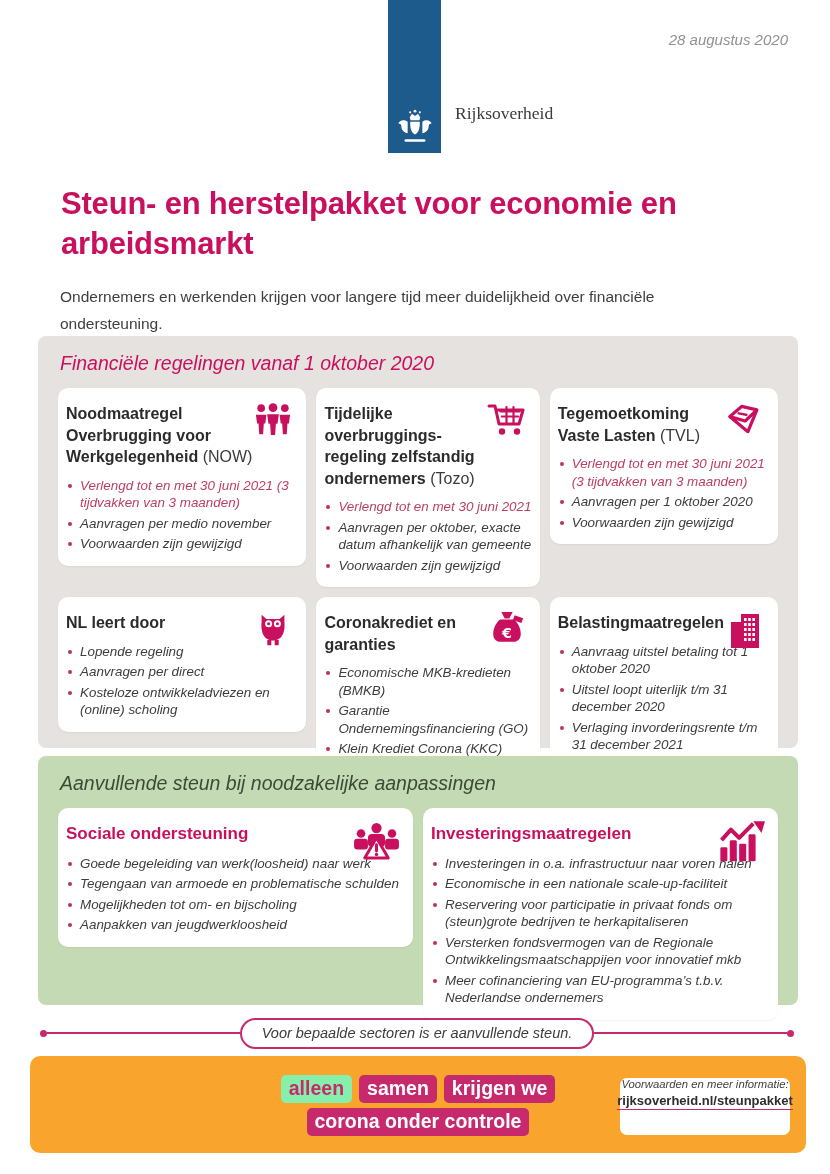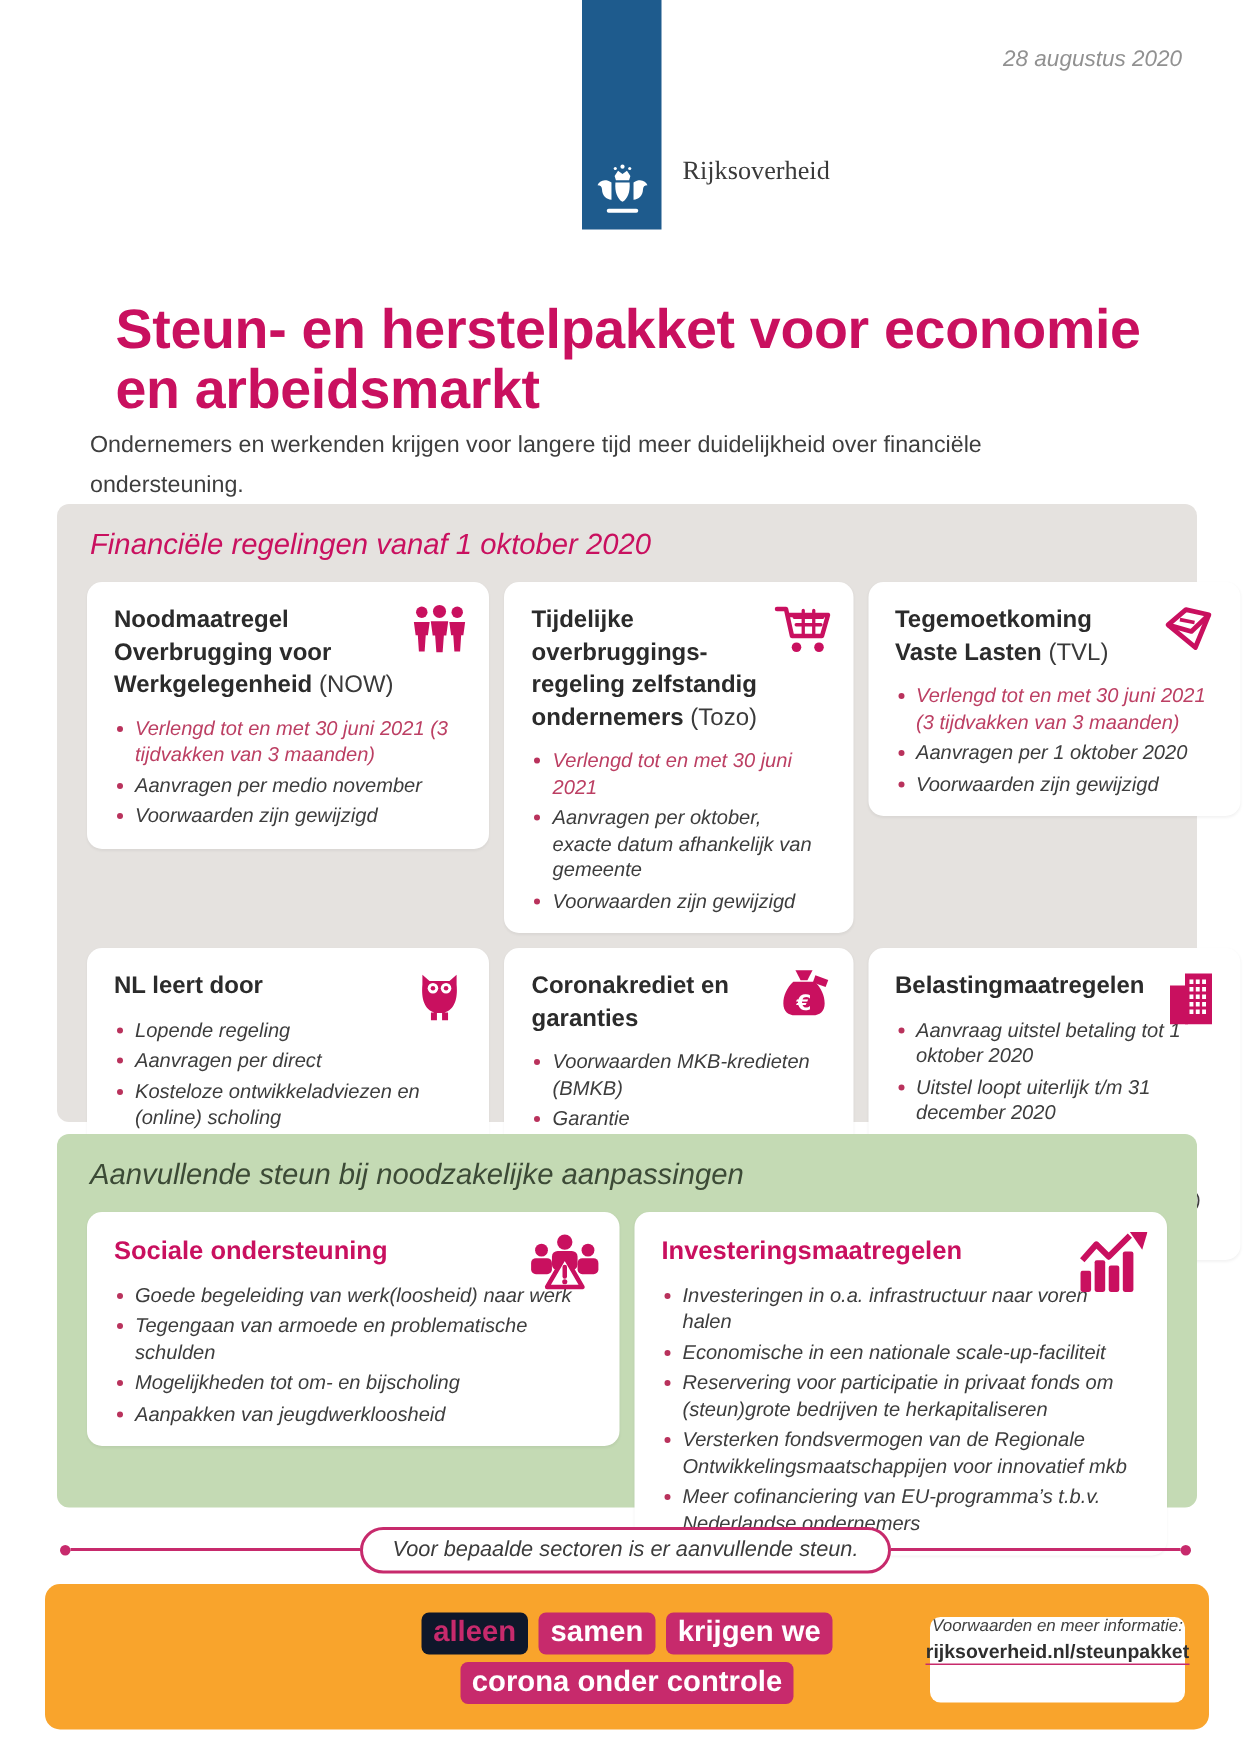--- a/index.html
+++ b/index.html
@@ -13,35 +13,35 @@
         font-family:"Liberation Sans","DejaVu Sans",sans-serif;color:var(--ink);}
 
   .date{position:absolute;top:31px;right:42px;font-size:15px;font-style:italic;color:#919191;}
 
   .blue-banner{position:absolute;left:388px;top:0;width:53px;height:153px;background:var(--blue);
                display:flex;align-items:flex-end;justify-content:center;padding-bottom:9px;}
   .emblem svg{width:42px;height:36px;display:block;}
   .wordmark{position:absolute;left:455px;top:103px;font-family:"Liberation Serif","DejaVu Serif",serif;
             font-size:17.5px;color:#3a3a3a;}
 
-  .title{position:absolute;left:60px;top:183px;width:700px;margin:17px;font-size:37px;line-height:40px;
+  .title{position:absolute;left:60px;top:183px;width:700px;margin:1px;font-size:31px;line-height:40px;
          font-weight:bold;color:var(--accent);letter-spacing:-0.2px;}
   .intro{position:absolute;left:60px;top:283px;width:700px;font-size:15.5px;line-height:27px;color:#3e3e3e;}
 
   .panel{position:absolute;left:38px;width:760px;border-radius:8px;padding:13px 20px;}
   .panel.gray{top:336px;height:412px;background:var(--gray);}
   .panel.green{top:756px;height:249px;background:var(--green);}
   .panel-heading{margin:3px 0 13px 2px;font-size:19.5px;font-weight:500;font-style:italic;}
   .accent-h{color:var(--accent);}
   .green-h{color:var(--green-head);}
 
   .cards{display:grid;gap:10px;align-items:start;}
   .cards.three{grid-template-columns:repeat(3,1fr);}
   .cards.two{grid-template-columns:1fr 1fr;border-radius:14px;}
-  .card{position:relative;background:#fff;border-radius:10px;padding:15px 18px 13px;
+  .card{position:relative;background:#fff;border-radius:10px;padding:15px 8px 13px;
         box-shadow:0 1px 2px rgba(0,0,0,.05);}
   .three .card:nth-child(-n+3){min-height:155px;}
   .card-title{margin:0 0 9px;font-size:16px;line-height:21.5px;font-weight:bold;color:var(--title-ink);
               padding-right:46px;}
   .two .card-title{color:var(--accent);font-weight:600;font-size:17px;padding-right:56px;margin-bottom:10px;}
   .suffix{font-weight:normal;color:#3a3a3a;}
   .card-icon{position:absolute;top:13px;right:13px;display:flex;}
   .card-icon svg{width:40px;height:38px;}
   .two .card-icon svg{width:47px;height:43px;}
   .bullets{list-style:none;margin:0;padding:0;display:flex;flex-direction:column;gap:3px;}
@@ -56,21 +56,21 @@
   .pill{border:2px solid var(--chip);border-radius:18px;padding:5px 20px 6px;background:#fff;
         font-style:italic;font-size:14.5px;color:#3c3c3c;white-space:nowrap;}
 
   .footer{position:absolute;left:30px;top:1056px;width:776px;height:97px;background:var(--orange);
           border-radius:10px;}
   .slogan{position:absolute;left:0;right:0;top:19px;display:flex;flex-direction:column;
           align-items:center;gap:5px;}
   .slogan-row{display:flex;gap:7px;}
   .chip{font-weight:bold;font-size:19.5px;line-height:24px;padding:1px 8px 3px;border-radius:5px;}
   .chip.solid{background:var(--chip);color:#fff;}
-  .chip.light{background:#0f172a;color:var(--chip);}
+  .chip.light{background:#86efac;color:var(--chip);}
   .info-box{position:absolute;right:16px;top:22px;width:170px;height:57px;background:#fff;
             border-radius:7px;display:flex;flex-direction:column;align-items:center;
             justify-content:flex-start;gap:3px;}
   .info-label{font-style:italic;font-size:11.3px;color:#3f3f3f;}
   .info-link{font-weight:bold;font-size:13px;color:#2e2e2e;text-decoration:none;
              border-bottom:1.5px solid var(--chip);padding-bottom:1px;cursor:pointer;}
 </style>
 </head>
 <body>
 
@@ -222,21 +222,21 @@
                 <path d="M14 2h12l-3.6 7h-4.8z"></path>
                 <path d="M12.5 10h15c4.6 4.2 7 9.8 7 15.2 0 5.6-3.6 8.3-8.2 8.3H13.7c-4.6 0-8.2-2.7-8.2-8.3 0-5.4 2.4-11 7-15.2z"></path>
                 <path d="M28 5.5l9 3.2-1.8 5-9-3.2z"></path>
               </g>
               <text x="20" y="29.5" text-anchor="middle" font-size="15" font-weight="bold" fill="#fff" font-family="DejaVu Sans,sans-serif">€</text>
             </svg>
           </span>
     <ul class="bullets">
             <li>
               <span class="dot"></span>
-              <span class="btxt">Voorwaarden MKB-kredieten (BMKB)</span>
+              <span class="btxt">Economische MKB-kredieten (BMKB)</span>
             </li>
             <li>
               <span class="dot"></span>
               <span class="btxt">Garantie Ondernemingsfinanciering (GO)</span>
             </li>
             <li>
               <span class="dot"></span>
               <span class="btxt">Klein Krediet Corona (KKC)</span>
             </li>
             <li>

